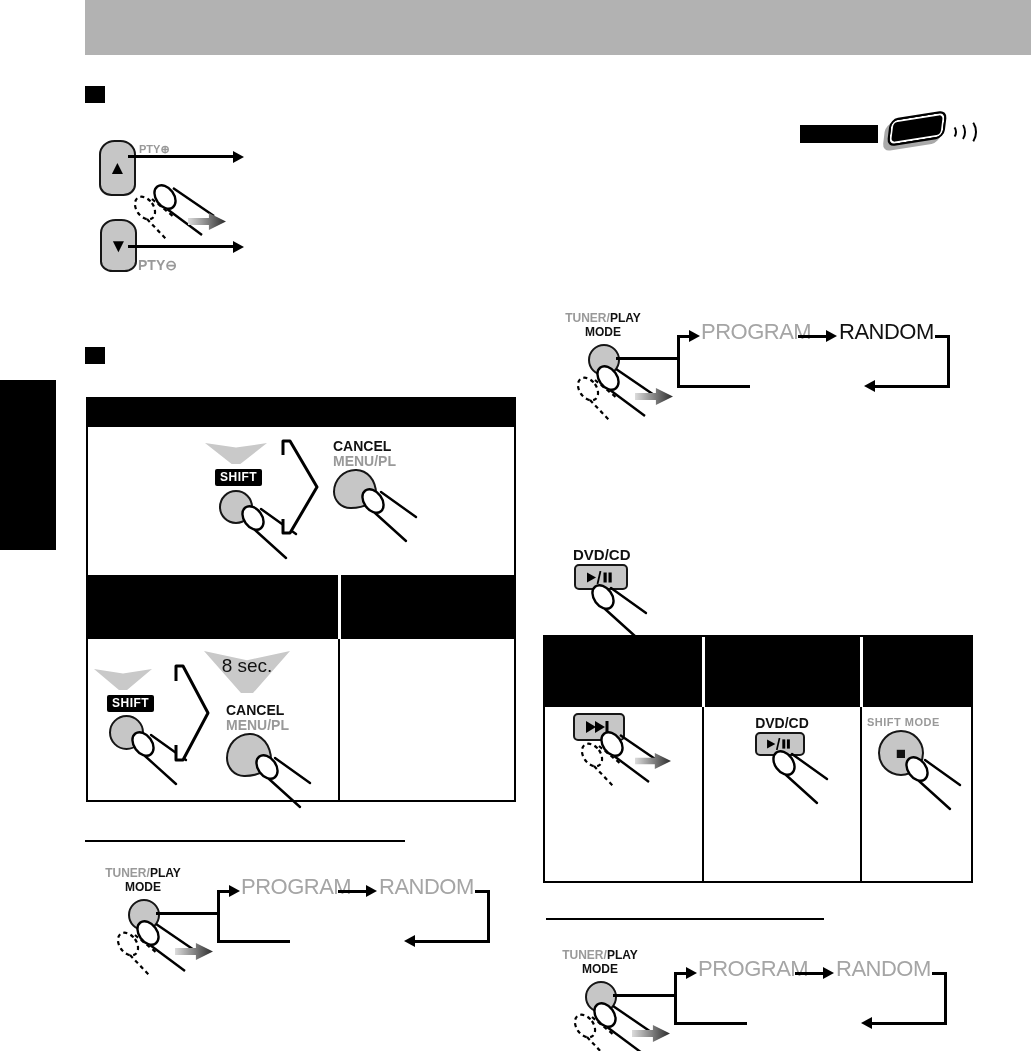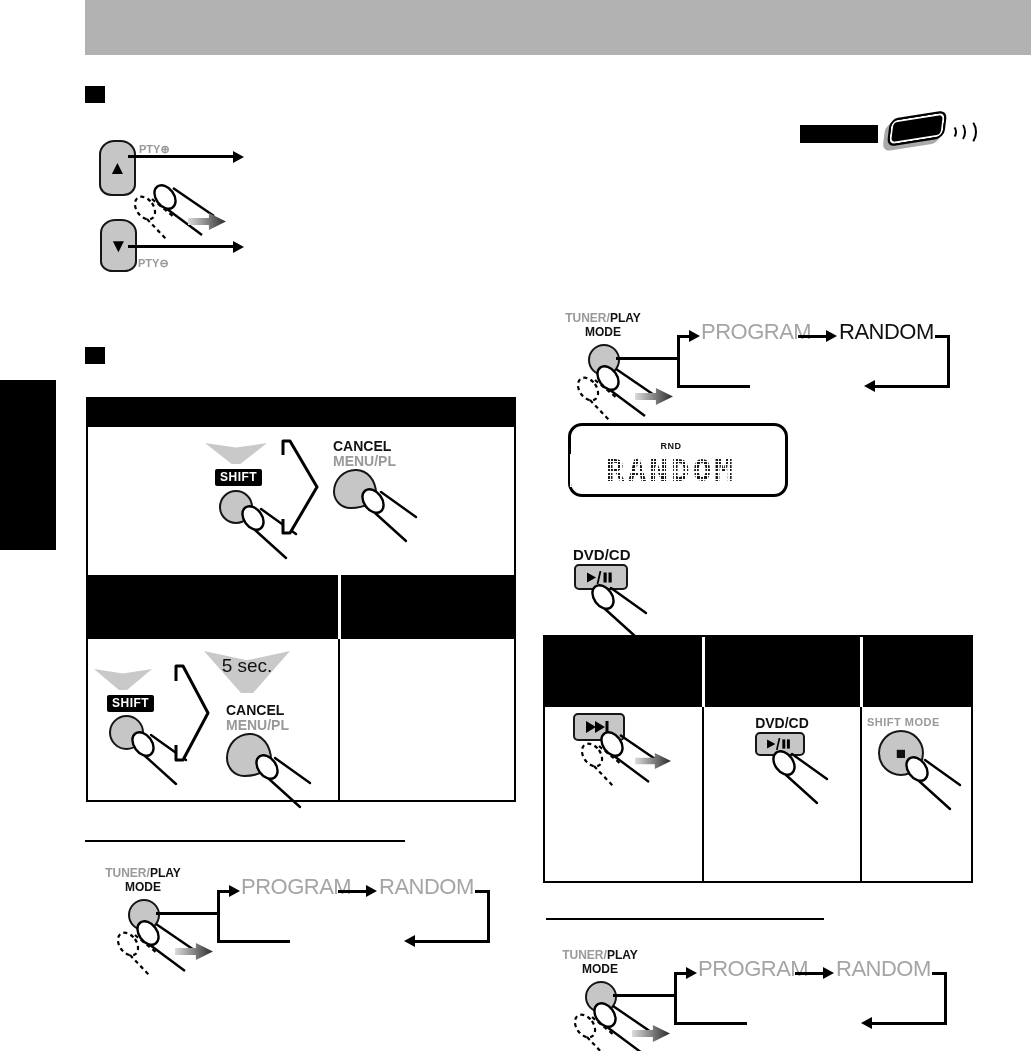--- a/index.html
+++ b/index.html
@@ -90,21 +90,21 @@
         <path d="M39 26 L74 52"></path>
     </g>
   </svg>
   <div class="abs grad-arrow" style="left:188px;top:213px;width:38px;height:17px;"></div>
 
   <div class="abs pty-btn" style="left:100px;top:219px;width:33px;height:49px;">
     <span>▼</span>
   </div>
   <div class="abs" style="left:128px;top:245px;width:107px;height:2.5px;background:#000;"></div>
   <div class="abs ah-r" style="left:233px;top:241px;"></div>
-  <div class="abs gray-txt" style="left:138px;top:257px;font-size:11px;font-weight:bold;"><span>PTY</span><span>⊖</span></div>
+  <div class="abs gray-txt" style="left:138px;top:257px;font-size:14px;font-weight:bold;"><span>PTY</span><span>⊖</span></div>
 
   <div class="abs blk" style="left:85px;top:347px;width:20px;height:17px;"></div>
 
   <div class="abs blk" style="left:0;top:380px;width:56px;height:170px;"></div>
 
   <div class="abs tbl" style="left:86px;top:397px;width:426px;height:401px;">
     <div class="abs blk" style="left:0;top:0;width:426px;height:28px;"></div>
 
     <div class="abs" style="left:0;top:28px;width:426px;height:148px;">
       <div class="abs press-arrow" style="left:117px;top:16px;width:62px;height:21px;"></div>
@@ -138,21 +138,21 @@
       <div class="abs round-btn" style="left:21px;top:76px;width:31px;height:31px;"></div>
       <svg class="abs" width="64" height="56" viewBox="0 0 64 56" style="left:38px;top:91px;">
         <ellipse cx="17" cy="14" rx="9" ry="13" transform="rotate(-36 17 14)" fill="#fff" stroke="#000" stroke-width="2.4"></ellipse>
         <path d="M25 5 L60 30" stroke="#000" stroke-width="2.4" fill="none" stroke-linecap="round"></path>
         <path d="M19 26 L50 54" stroke="#000" stroke-width="2.4" fill="none" stroke-linecap="round"></path>
       </svg>
       <svg class="abs" width="38" height="106" viewBox="0 0 38 106" style="left:84px;top:21px;">
         <path d="M4 21 L4 6 L11 6 L36 53 L11 100 L4 100 L4 85" fill="#fff" stroke="#000" stroke-width="3" stroke-linejoin="round"></path>
       </svg>
       <div class="abs press-arrow" style="left:116px;top:12px;width:86px;height:42px;"></div>
-      <div class="abs" style="left:116px;top:16px;width:86px;text-align:center;font-size:13px;"><span style="font-size:19px;font-weight:500;">5 sec.</span></div>
+      <div class="abs" style="left:116px;top:16px;width:86px;text-align:center;font-size:13px;"><span style="font-size:19px;font-weight:500;">8 sec.</span></div>
       <div class="abs b-label" style="left:138px;top:64px;">CANCEL</div>
       <div class="abs b-label gray-txt" style="left:138px;top:79px;">MENU/PL</div>
       <div class="abs blob-btn" style="left:138px;top:94px;width:42px;height:40px;"></div>
       <svg class="abs" width="64" height="56" viewBox="0 0 64 56" style="left:162px;top:114px;">
         <ellipse cx="17" cy="14" rx="9" ry="13" transform="rotate(-36 17 14)" fill="#fff" stroke="#000" stroke-width="2.4"></ellipse>
         <path d="M25 5 L60 30" stroke="#000" stroke-width="2.4" fill="none" stroke-linecap="round"></path>
         <path d="M19 26 L50 54" stroke="#000" stroke-width="2.4" fill="none" stroke-linecap="round"></path>
       </svg>
     </div>
   </div>
@@ -184,26 +184,20 @@
     <div class="abs hline" style="left:253px;top:35px;width:28px;"></div>
     <div class="abs ah-r" style="left:281px;top:30px;"></div>
     <div class="abs cd-step" style="left: 294px; top: 21px; color: rgb(17, 17, 17);">RANDOM</div>
     <div class="abs hline" style="left:390px;top:35px;width:15px;"></div>
     <div class="abs vline" style="left:402px;top:35px;height:53px;"></div>
     <div class="abs hline" style="left:330px;top:85px;width:75px;"></div>
     <div class="abs ah-l" style="left:319px;top:80px;"></div>
     <div class="abs hline" style="left:132px;top:85px;width:73px;"></div>
   </div>
 
-  <div class="abs disp" style="left:568px;top:423px;width:214px;height:68px;">
-    <div class="abs" style="left:0;right:14px;top:15px;text-align:center;font-size:9px;font-weight:bold;letter-spacing:.5px;">RND</div>
-    <div class="dot-wrap">
-      <span class="dot-text">RANDOM</span><span class="dot-grid"></span>
-    </div>
-  </div>
 
   <div class="abs" style="left:573px;top:546px;font-size:15px;font-weight:bold;">DVD/CD</div>
   <div class="abs rect-btn" style="left:574px;top:564px;width:50px;height:22px;">
     <svg width="28" height="13" viewBox="0 0 28 13">
       <polygon points="0,1.5 9,6.5 0,11.5"></polygon>
         <line x1="13.5" y1="0" x2="10.5" y2="13" stroke="#000" stroke-width="1.8"></line>
       <rect x="16.5" y="1.5" width="3.2" height="10"></rect>
         <rect x="21.5" y="1.5" width="3.2" height="10"></rect>
     </svg>
   </div>

